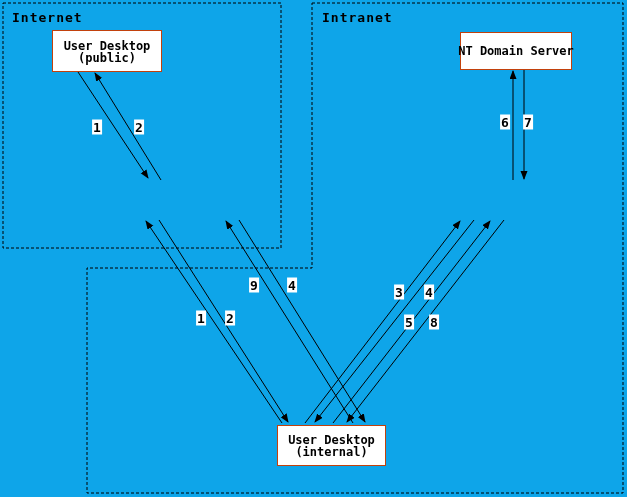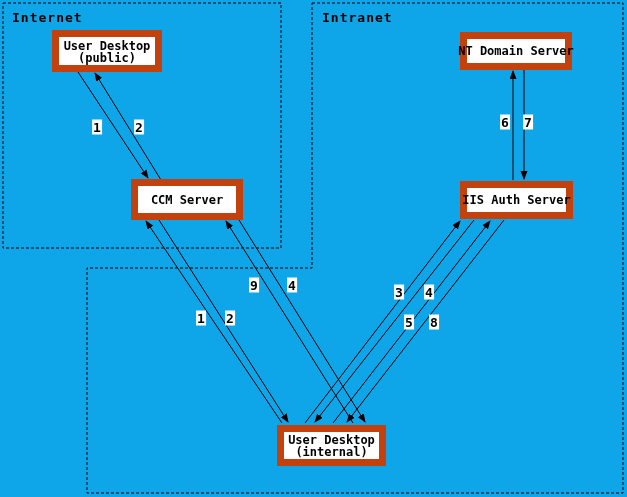--- a/index.html
+++ b/index.html
@@ -6,21 +6,21 @@
   #stage{
     position:relative;width:627px;height:497px;background:#0ea5e9;
     font-family:"DejaVu Sans Mono","Liberation Mono",monospace;
     color:#000;overflow:hidden;
   }
   #wires{position:absolute;left:0;top:0;width:627px;height:497px;}
   .zone-label{
     position:absolute;font-size:13px;font-weight:bold;letter-spacing:1px;white-space:nowrap;
   }
   .node{
-    position:absolute;border:7px solid #c2410c;background:#fff;
+    position:absolute;border:1px solid #c2410c;background:#fff;
     display:flex;flex-direction:column;align-items:center;justify-content:center;
     text-align:center;box-sizing:border-box;
   }
   .node .title{font-size:12px;font-weight:bold;white-space:nowrap;line-height:14px;}
   .node .subtitle{font-size:12px;font-weight:bold;white-space:nowrap;line-height:11px;}
   .step-label{
     position:absolute;font-size:13px;font-weight:bold;white-space:nowrap;
     transform:translate(-50%,-50%);background:#fff;padding:0 1px;
   }
 </style>
@@ -66,31 +66,25 @@
   </svg>
 
   <div class="zone-label" style="left:12px;top:10px;">Internet</div>
   <div class="zone-label" style="left:322px;top:10px;">Intranet</div>
 
   <div class="node" style="left:52px;top:30px;width:110px;height:42px;">
     <div class="title">User Desktop</div>
     <div class="subtitle">(public)</div>
   </div>
 
-  <div class="node" style="left:131px;top:179px;width:112px;height:41px;">
-    <div class="title">CCM Server</div>
-  </div>
 
   <div class="node" style="left:460px;top:32px;width:112px;height:38px;">
     <div class="title">NT Domain Server</div>
   </div>
 
-  <div class="node" style="left:460px;top:181px;width:113px;height:38px;">
-    <div class="title">IIS Auth Server</div>
-  </div>
 
   <div class="node" style="left:277px;top:425px;width:109px;height:41px;">
     <div class="title">User Desktop</div>
     <div class="subtitle">(internal)</div>
   </div>
 
   <div class="step-label" style="left:97px;top:127px;">1</div>
   <div class="step-label" style="left:139px;top:127px;">2</div>
   <div class="step-label" style="left:201px;top:318px;">1</div>
   <div class="step-label" style="left:230px;top:318px;">2</div>

